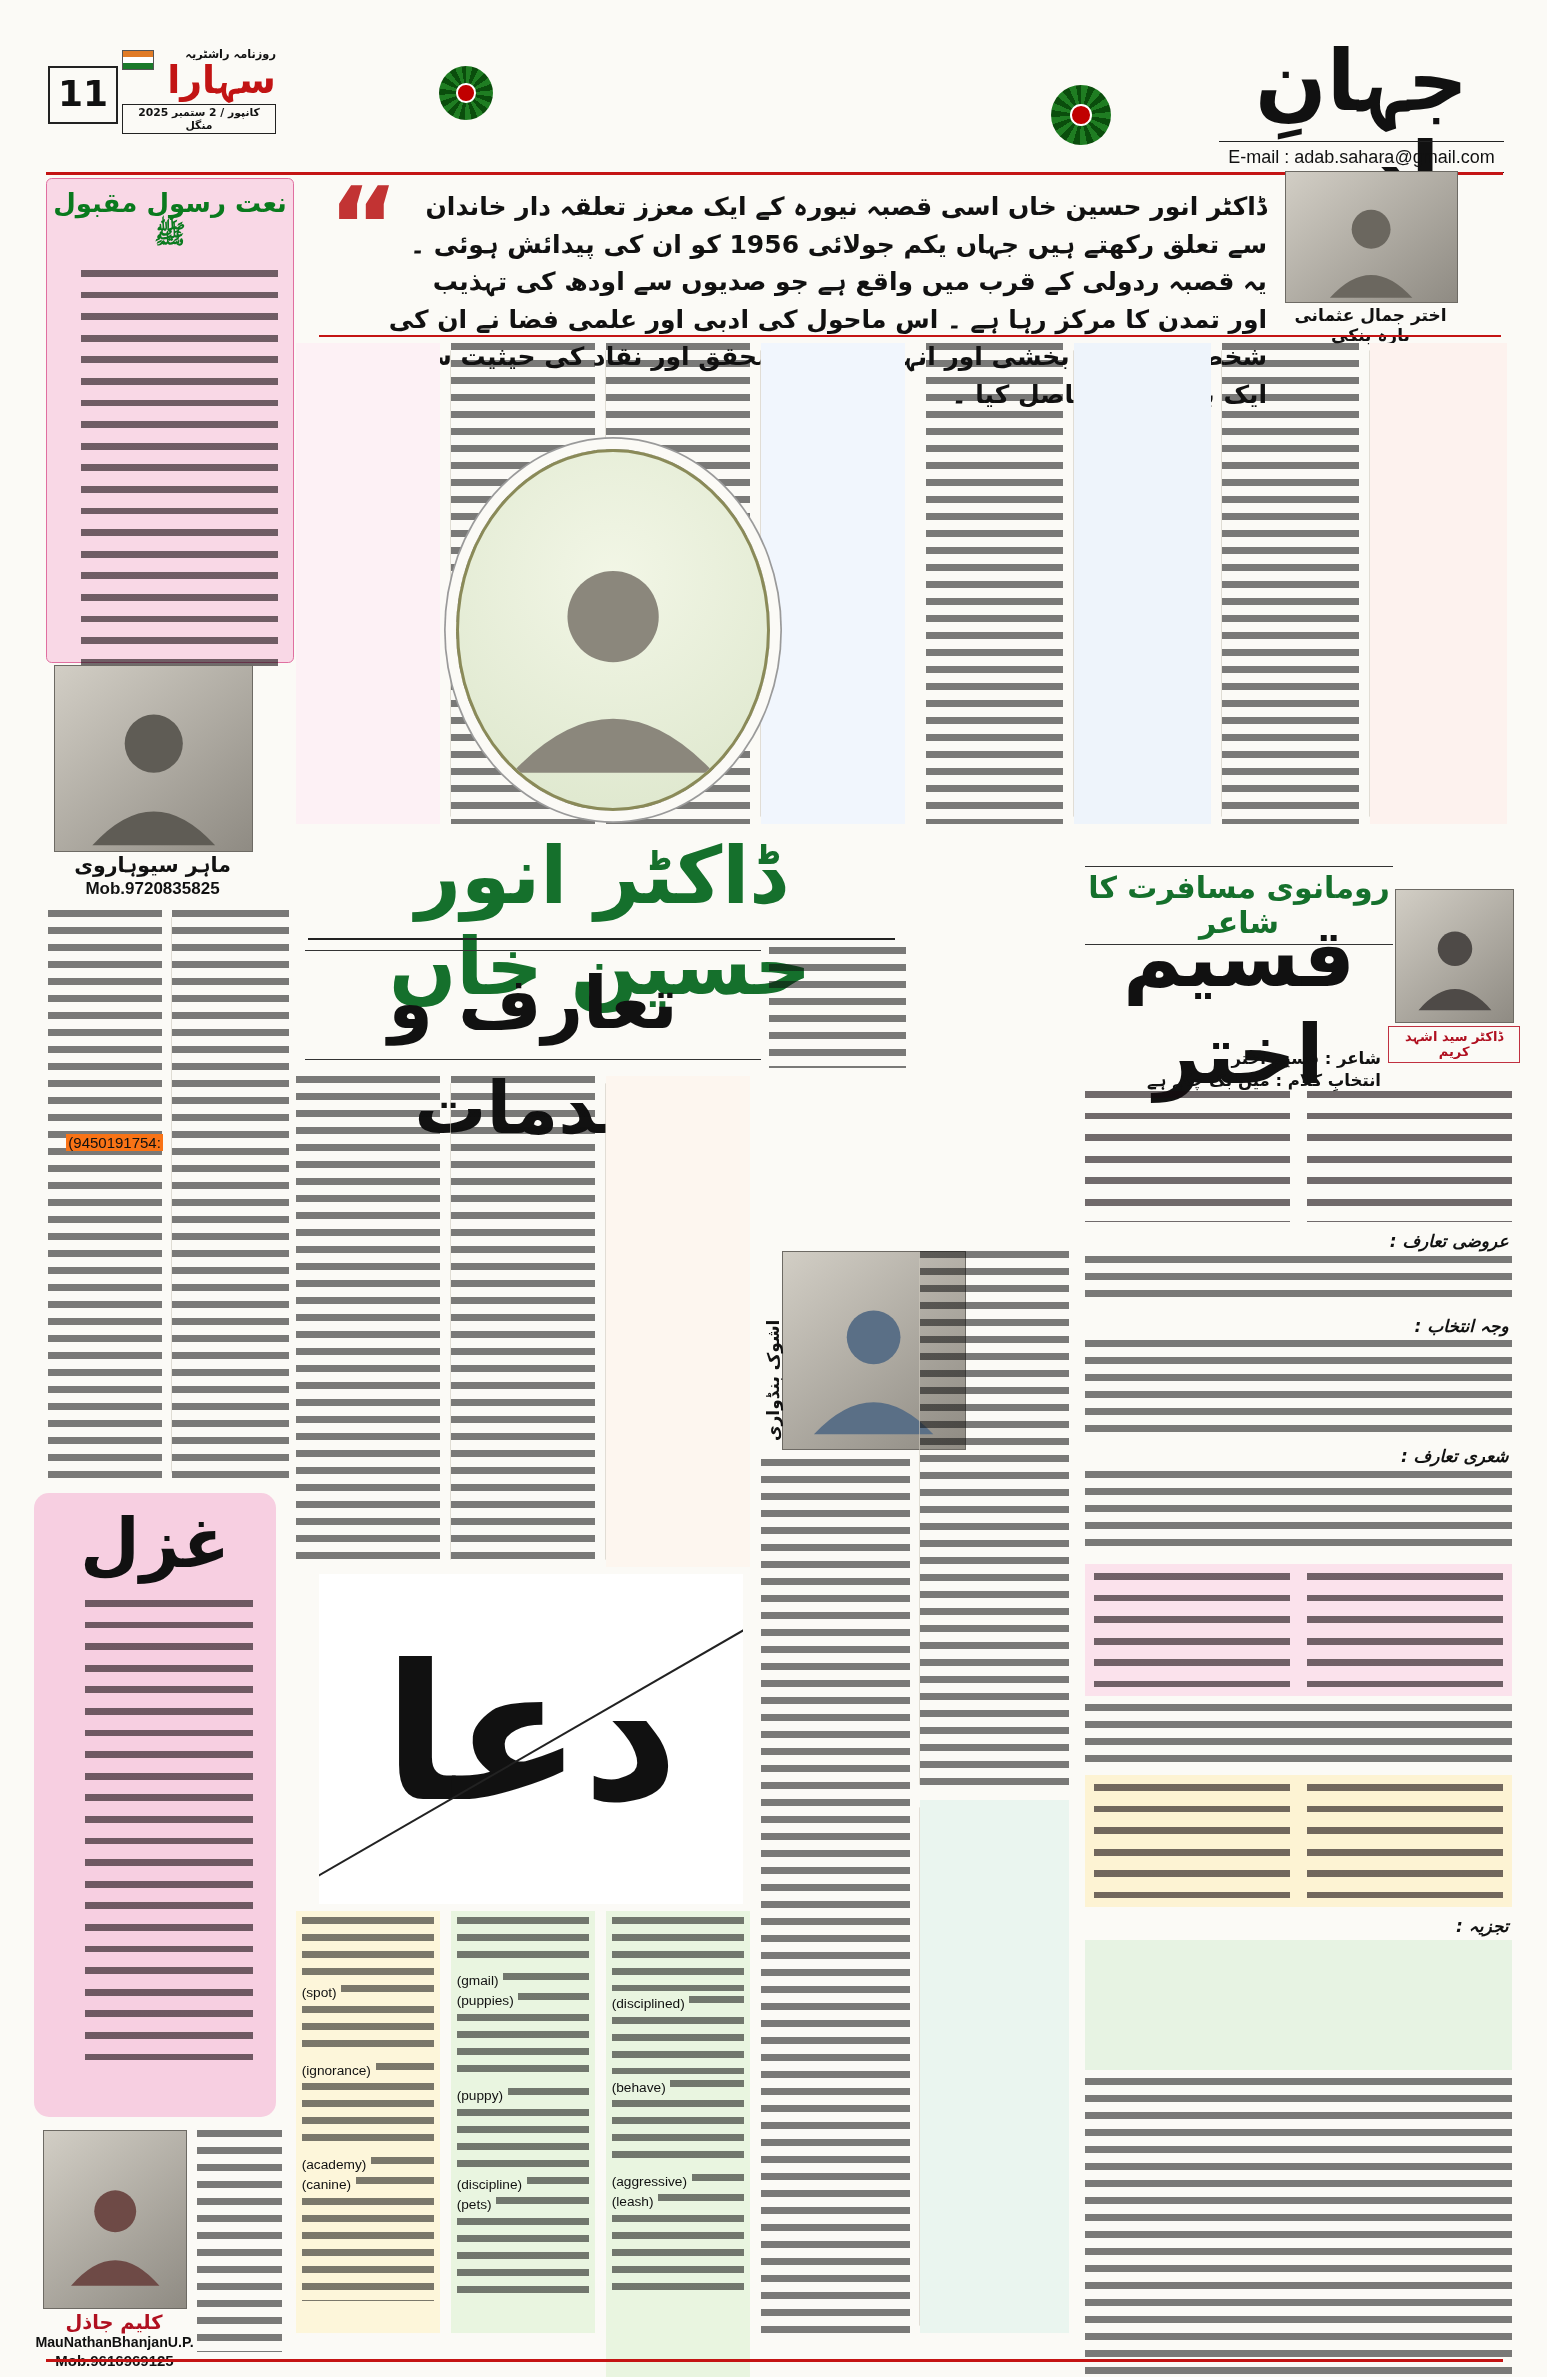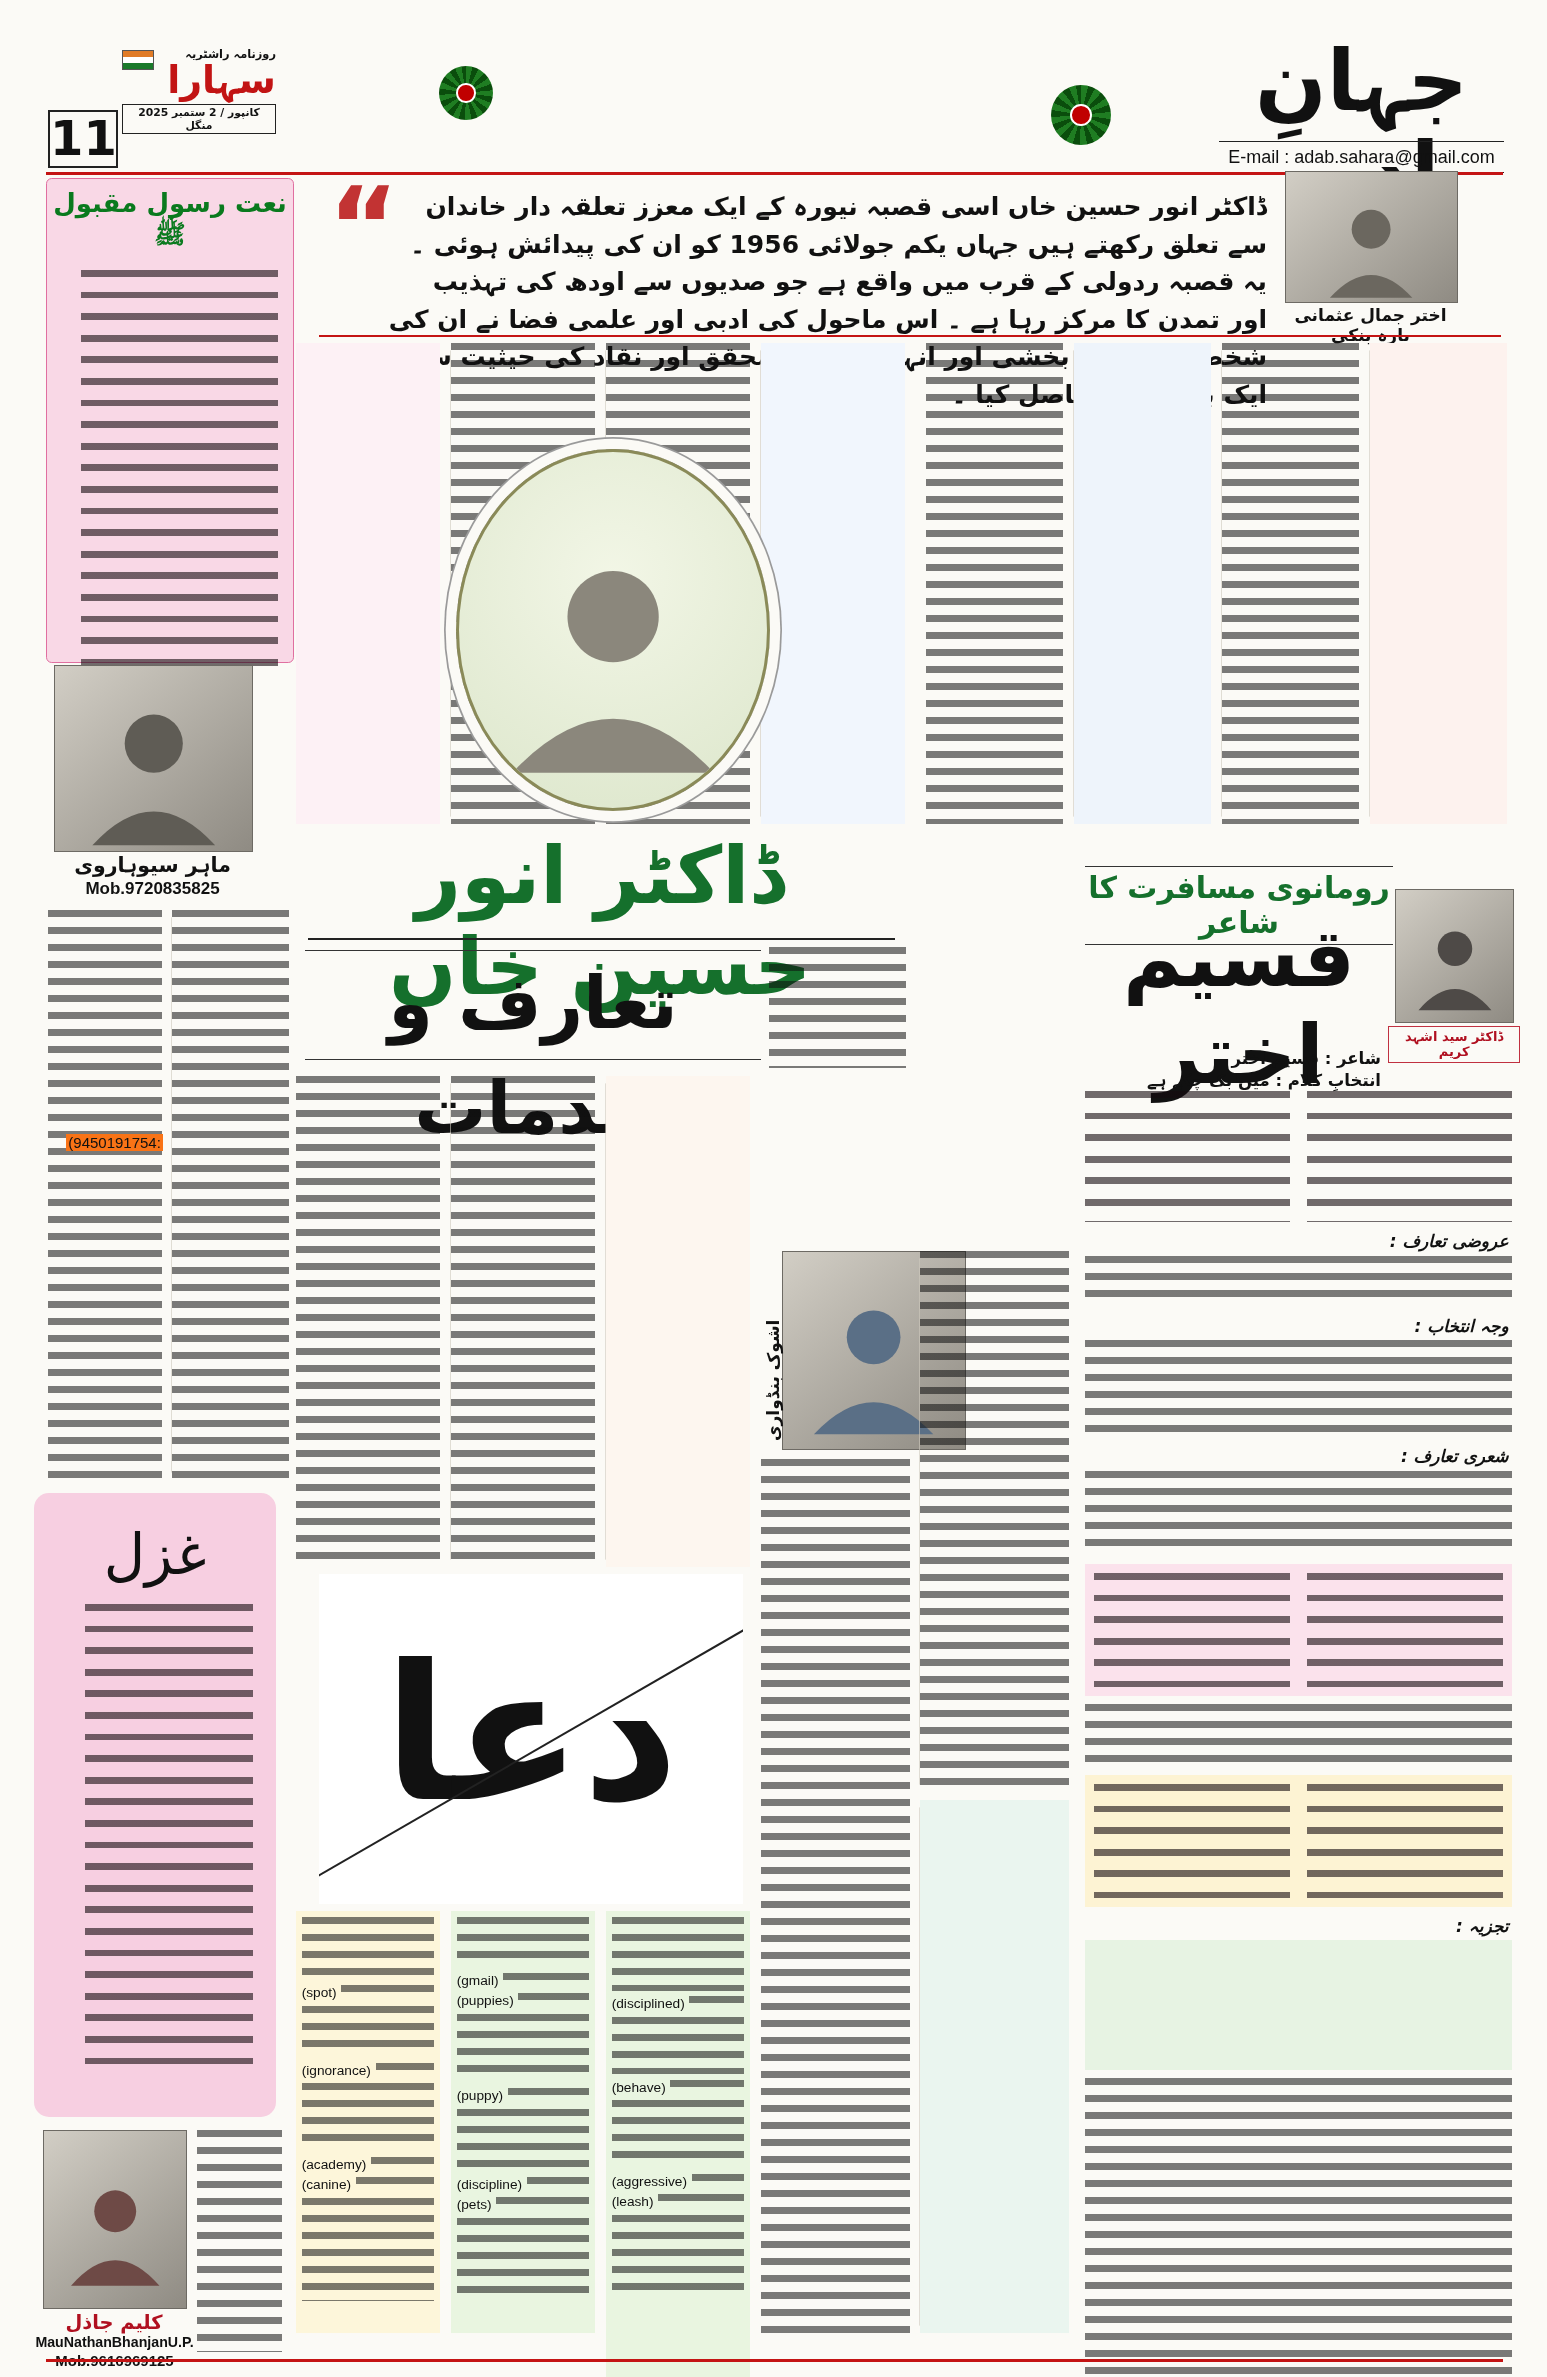--- a/index.html
+++ b/index.html
@@ -27,21 +27,21 @@
   .duobox{display:flex;gap:17px;justify-content:space-between;}
   .duobox .poem{flex:1;}
   .capred{color:#b01020;font-weight:bold;}
 </style>
 </head>
 <body>
 
 <div id="page">
 
   <div class="abs center" style="left:48px;top:66px;width:66px;height:54px;border:2.8px double #222;
-       font-size:48px;font-weight:bold;line-height:52px;margin-top:44px;">11</div>
+       font-size:36px;font-weight:bold;line-height:52px;">11</div>
 
   <div class="abs" style="left:122px;top:47px;width:154px;height:100px;">
     <div class="abs" style="left:0;top:3.4px;width:30px;height:18px;border:0.6px solid #555;">
       <div style="height:33%;background:#e07b27;"></div>
         <div style="height:34%;background:#fff;"></div>
         <div style="height:33%;background:#1b7a2c;"></div>
     </div>
     <div class="rtl" style="margin-left:34px;font-size:11.4px;font-weight:bold;">روزنامہ راشٹریہ</div>
     <div class="rtl" style="margin-left:34px;font-size:38px;font-weight:bold;color:#c21414;line-height:1.05;">سہارا</div>
     <div class="rtl center" style="margin-top:3.4px;border:1.1px solid #222;font-size:10.8px;font-weight:bold;padding:1.1px 2.3px;">کانپور / 2 ستمبر 2025 منگل</div>
@@ -199,21 +199,21 @@
         <span class="efill tl"></span>
       </div>
     <div class="erow">
         <span class="eterm">(leash)</span>
         <span class="efill tl"></span>
       </div>
     <div class="tl" style="height:85px;margin:5.7px;"></div>
   </div>
 
   <div class="abs" style="left:34px;top:1493px;width:242px;height:624px;background:#f7cfe1;border-radius:15px;">
-    <div class="rtl center" style="font-size:57px;font-weight:normal;margin-top:28px;">غزل</div>
+    <div class="rtl center" style="font-size:69px;font-weight:bold;margin-top:10px;">غزل</div>
     <div class="poem" style="margin:17px 23px 0 51px;height:467px;"></div>
   </div>
 
   <div class="abs photo" style="left:43px;top:2130px;width:142px;height:177px;">
     <svg viewBox="0 0 100 100">
         <circle cx="50" cy="34" r="18" fill="#6e4a46"></circle>
         <path d="M12 98 Q50 54 88 98 Z" fill="#6e4a46"></path>
       </svg>
   </div>
   <div class="abs tl" style="left:197px;top:2130px;width:85px;height:222px;"></div>

